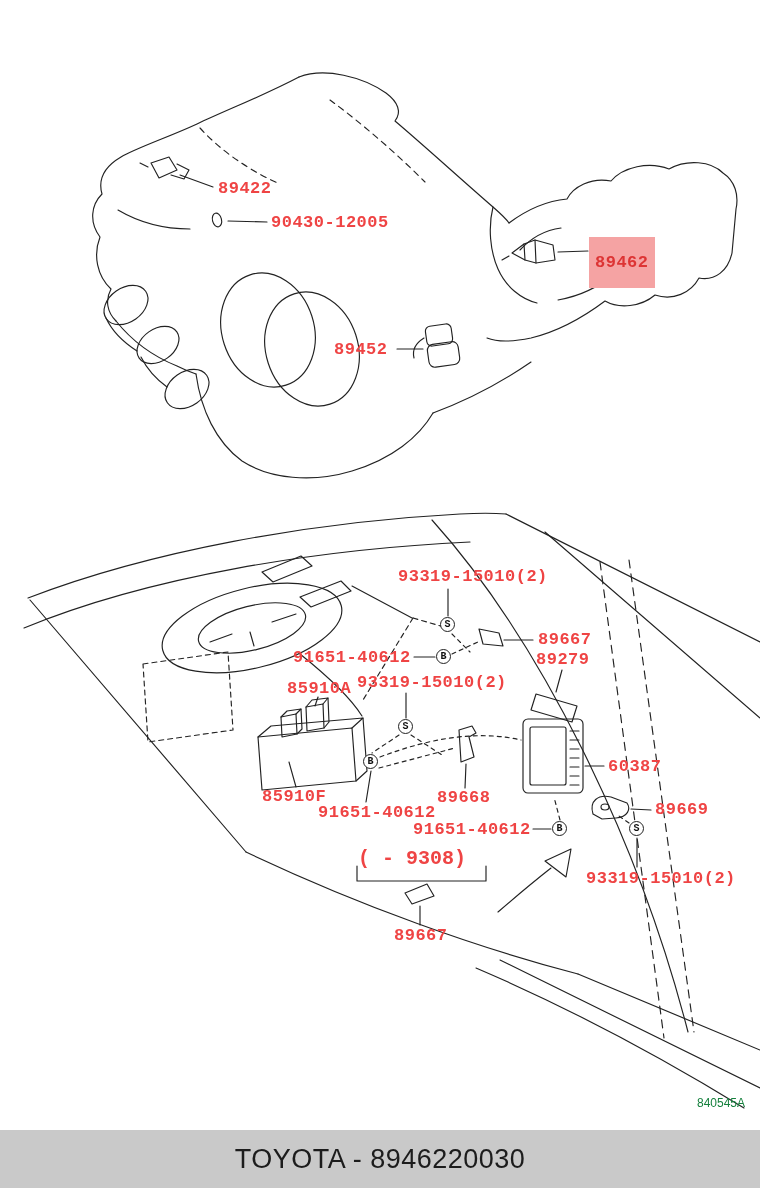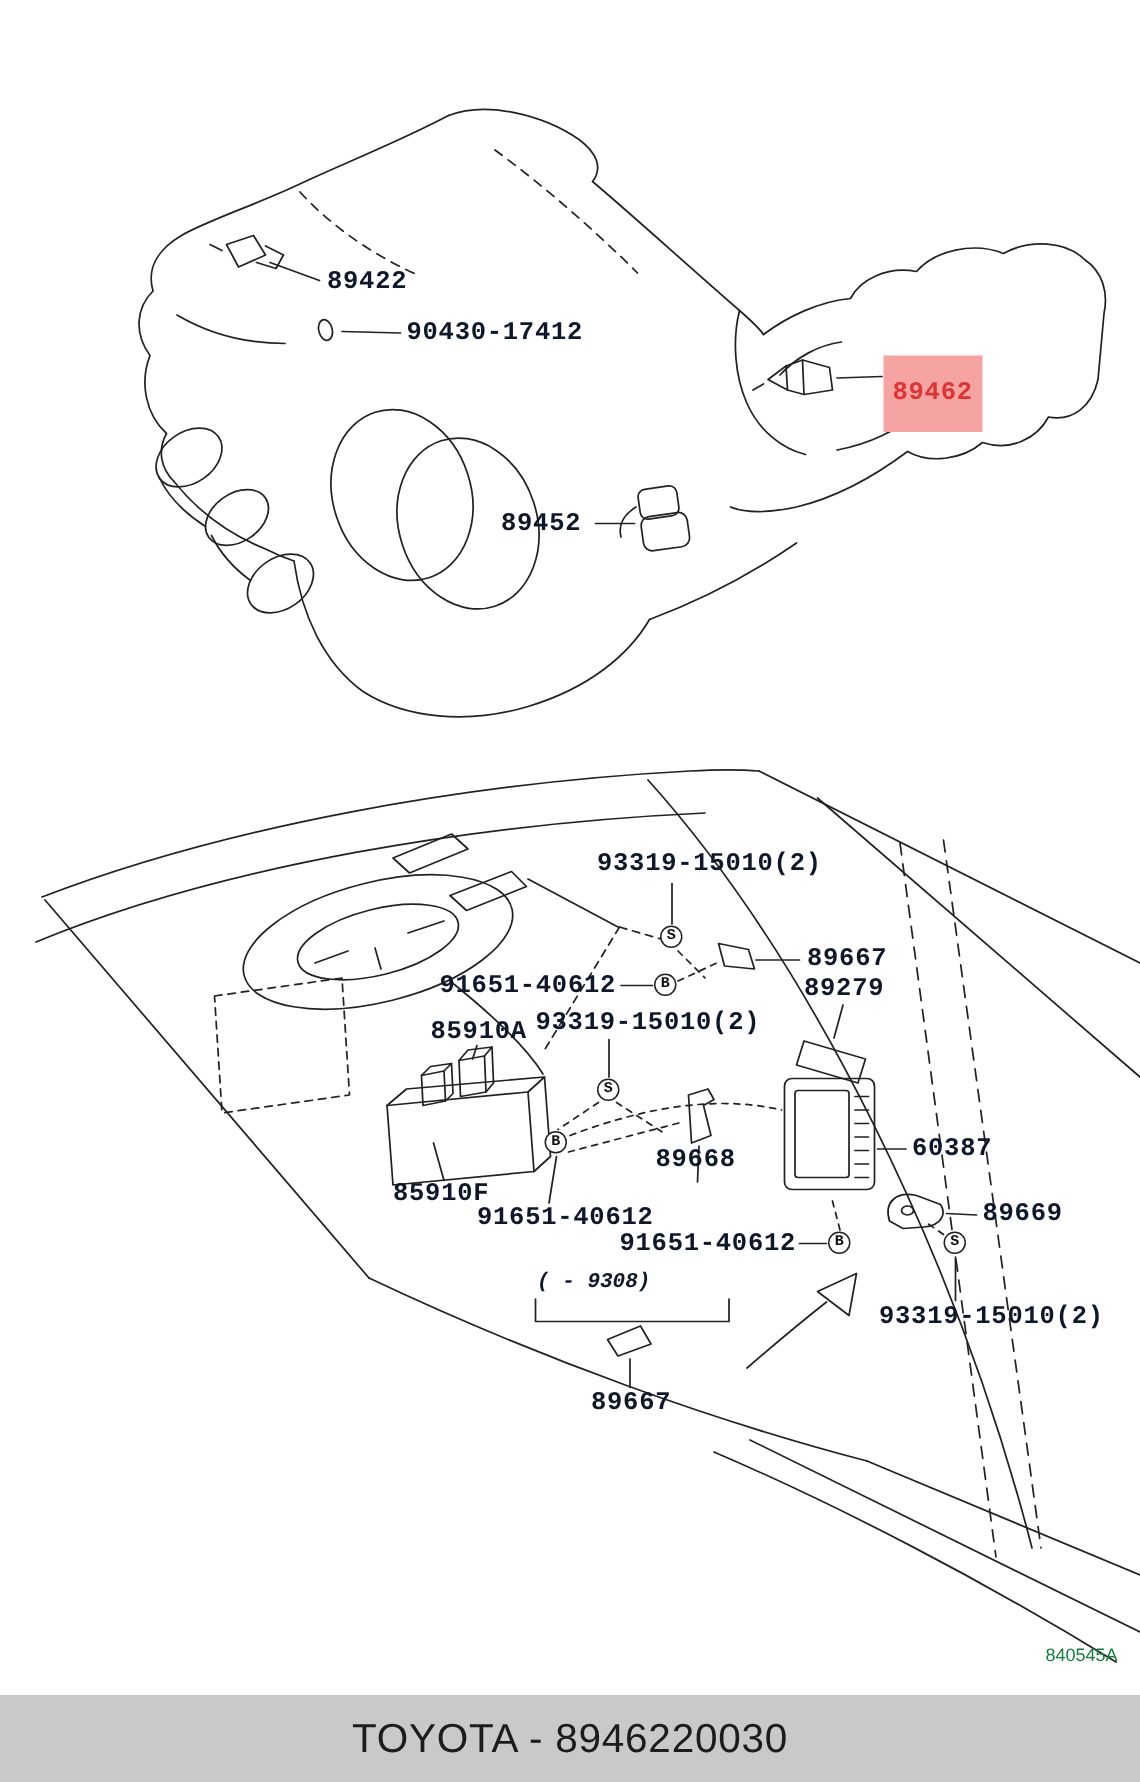--- a/index.html
+++ b/index.html
@@ -4,23 +4,23 @@
 <style>
   html,body { margin:0; padding:0; background:#fff; }
   .page {
     position:relative; width:760px; height:1188px; background:#fff;
     overflow:hidden; font-family:"Liberation Mono", monospace;
   }
   .art { position:absolute; left:0; top:0; }
   .art * { stroke: var(--line, #222); fill:none; stroke-width:1.15; stroke-linecap:round; stroke-linejoin:round; }
   .label {
     position:absolute; font:bold 17px "Liberation Mono", monospace;
-    color:#0f172a; white-space:nowrap; letter-spacing:0.5px;
-  }
-  .label.small { font-size:14px; letter-spacing:0;font-style:italic; }
+    color:#ef4444; white-space:nowrap; letter-spacing:0.5px;
+  }
+  .label.small { font-size:20px; letter-spacing:0; }
   .label.hl {
     background: var(--hl-bg, #f5a3a3);
     color: var(--hl-fg, #dd3434);
     padding:16px 6px;
   }
   .sym {
     position:absolute; width:15px; height:15px; box-sizing:border-box;
     border:1.5px solid #222; border-radius:50%; background:#fff;
     display:flex; align-items:center; justify-content:center;
     font:bold 10px "Liberation Mono", monospace; color:#111;
@@ -178,33 +178,33 @@
       <path d="M651,810 L631,809"></path>
       <path d="M533,829 L551,829"></path>
       <path d="M560,820 L554,797" stroke-dasharray="4 4"></path>
       <path d="M629,823 L619,816" stroke-dasharray="4 4"></path>
       <path d="M637,838 L637,867"></path>
       <path d="M420,925 L420,906"></path>
     </g>
   </svg>
 
   <div class="label" style="left:218px;top:179px">89422</div>
-  <div class="label" style="left:271px;top:213px">90430-17412</div>
+  <div class="label" style="left:271px;top:213px">90430-12005</div>
   <div class="label hl" style="left:589px;top:237px">89462</div>
   <div class="label" style="left:334px;top:340px">89452</div>
 
   <div class="label" style="left:398px;top:567px">93319-15010(2)</div>
   <div class="label" style="left:538px;top:630px">89667</div>
   <div class="label" style="left:293px;top:648px">91651-40612</div>
   <div class="label" style="left:536px;top:650px">89279</div>
   <div class="label" style="left:357px;top:673px">93319-15010(2)</div>
   <div class="label" style="left:287px;top:679px">85910A</div>
   <div class="label" style="left:608px;top:757px">60387</div>
   <div class="label" style="left:262px;top:787px">85910F</div>
-  <div class="label" style="left:437px;top:764px">89668</div>
+  <div class="label" style="left:437px;top:788px">89668</div>
   <div class="label" style="left:318px;top:803px">91651-40612</div>
   <div class="label" style="left:655px;top:800px">89669</div>
   <div class="label" style="left:413px;top:820px">91651-40612</div>
   <div class="label small" style="left:358px;top:847px">( - 9308)</div>
   <div class="label" style="left:586px;top:869px">93319-15010(2)</div>
   <div class="label" style="left:394px;top:926px">89667</div>
 
   <div class="sym" style="left:440px;top:617px">S</div>
   <div class="sym" style="left:436px;top:649px">B</div>
   <div class="sym" style="left:398px;top:719px">S</div>

